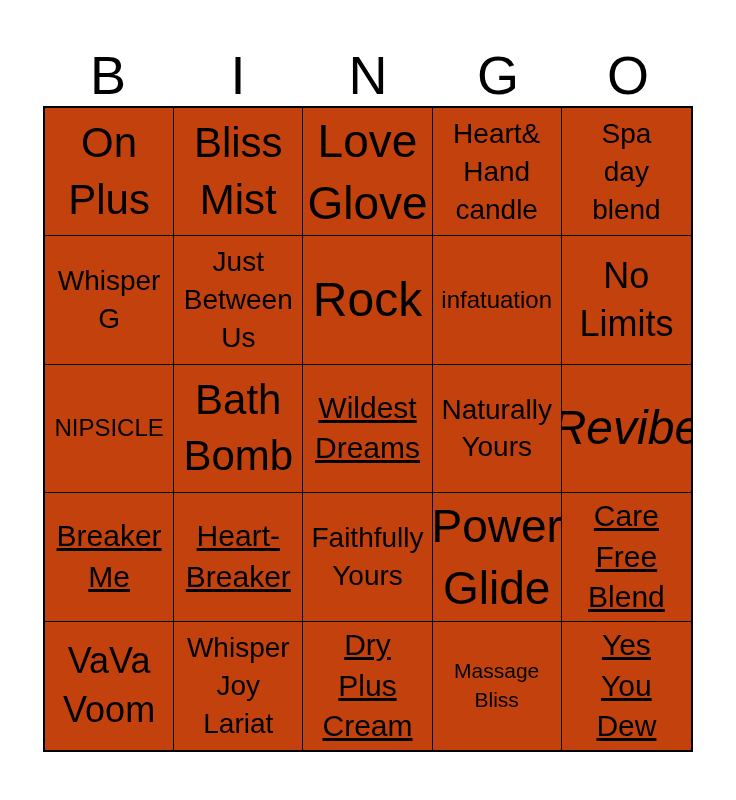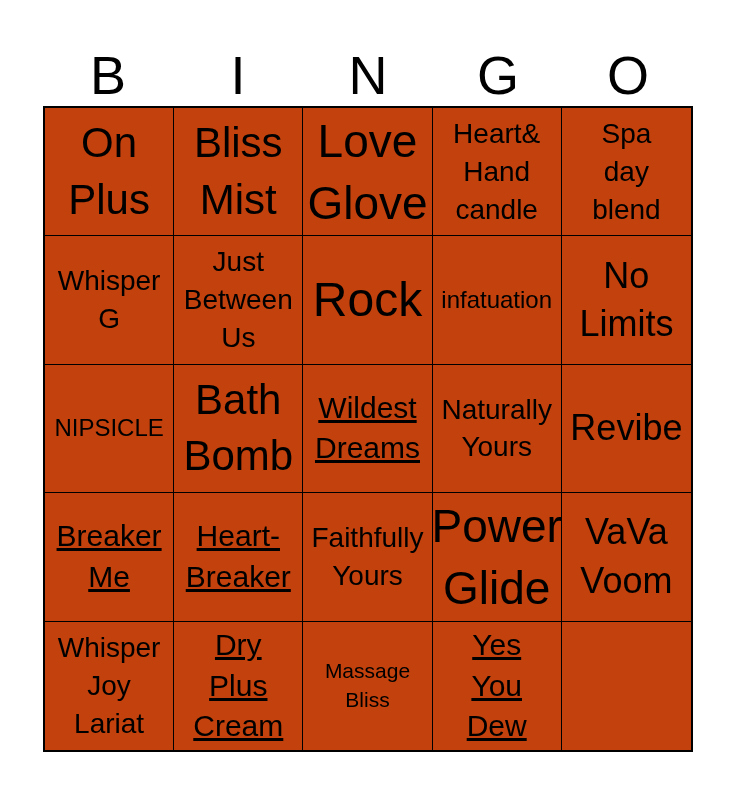--- a/index.html
+++ b/index.html
@@ -55,21 +55,21 @@
     overflow: hidden;
     padding: 0 1px;
   }
   .cell:nth-child(5n) { border-right: none; }
   .cell:nth-child(n+21) { border-bottom: none; }
 
   .fs24 { font-size: 24px; }
   .fs27 { font-size: 21px; }
   .fs28 { font-size: 28px; }
   .fs30 { font-size: 30px; text-decoration: underline; }
-  .fs36 { font-size: 36px; }
+  .fs36 { font-size: 48px; font-style: italic; }
   .fs38 { font-size: 46px; }
   .fs40 { font-size: 36px; }
   .fs42 { font-size: 42px; }
   .fs48 { font-size: 48px; }
 </style>
 </head>
 <body>
 
 <div class="card">
 
@@ -115,20 +115,23 @@
     <div class="cell fs36">Revibe</div>
 
     <div class="cell fs30">Breaker
 Me</div>
     <div class="cell fs30">Heart-
 Breaker</div>
     <div class="cell fs28">Faithfully
 Yours</div>
     <div class="cell fs38">Power
 Glide</div>
+    <div class="cell fs30">Care
+Free
+Blend</div>
 
     <div class="cell fs40">VaVa
 Voom</div>
     <div class="cell fs28">Whisper
 Joy
 Lariat</div>
     <div class="cell fs30">Dry
 Plus
 Cream</div>
     <div class="cell fs27">Massage

